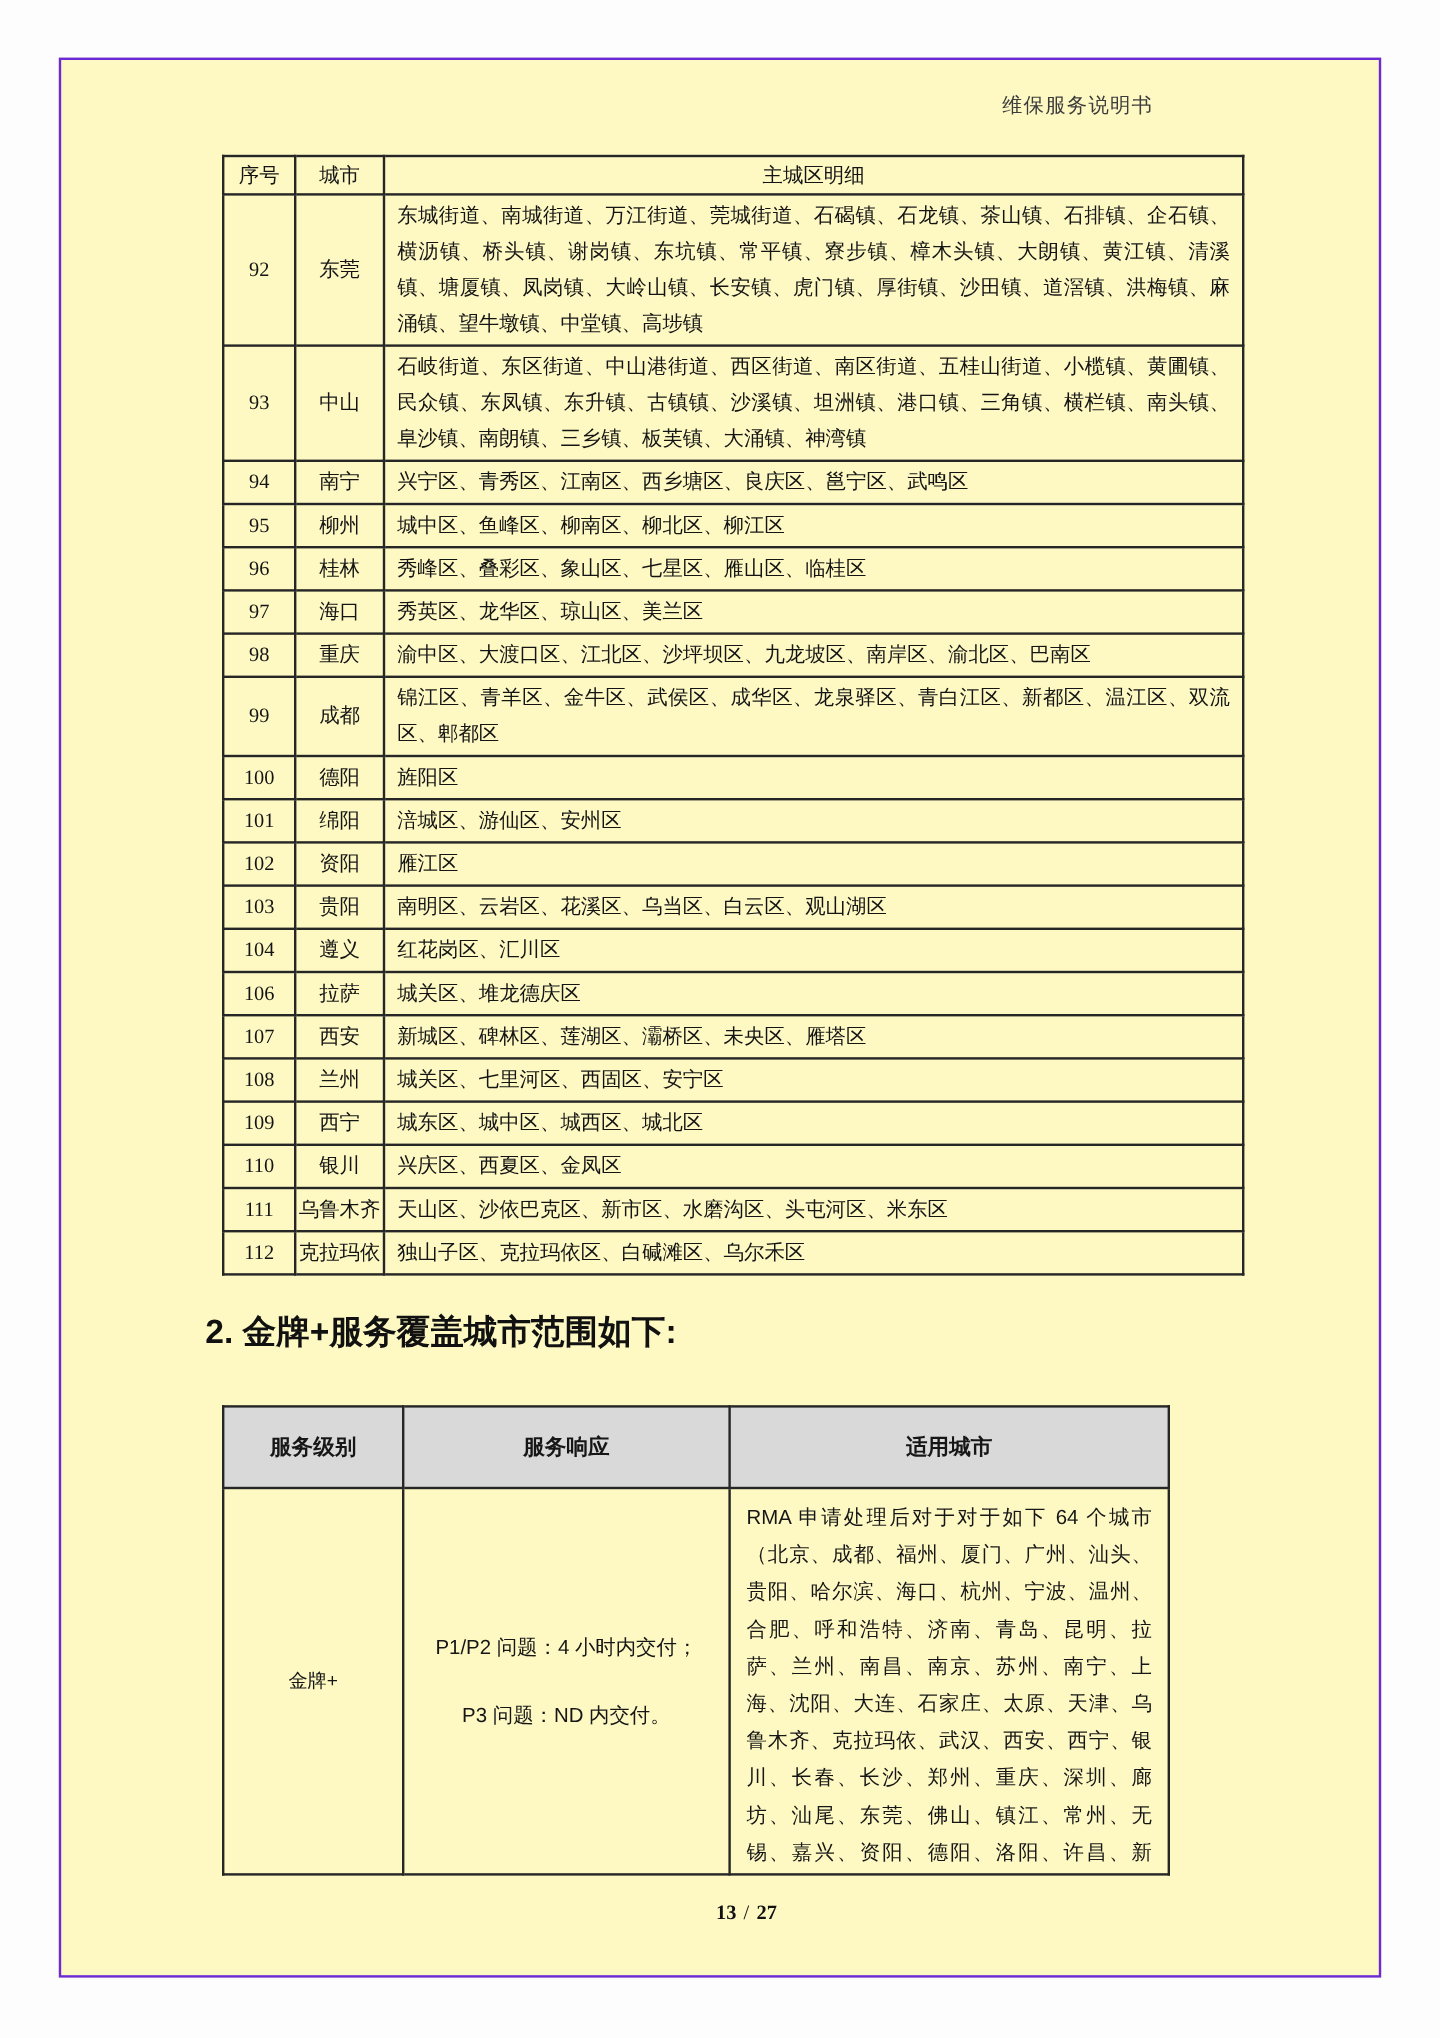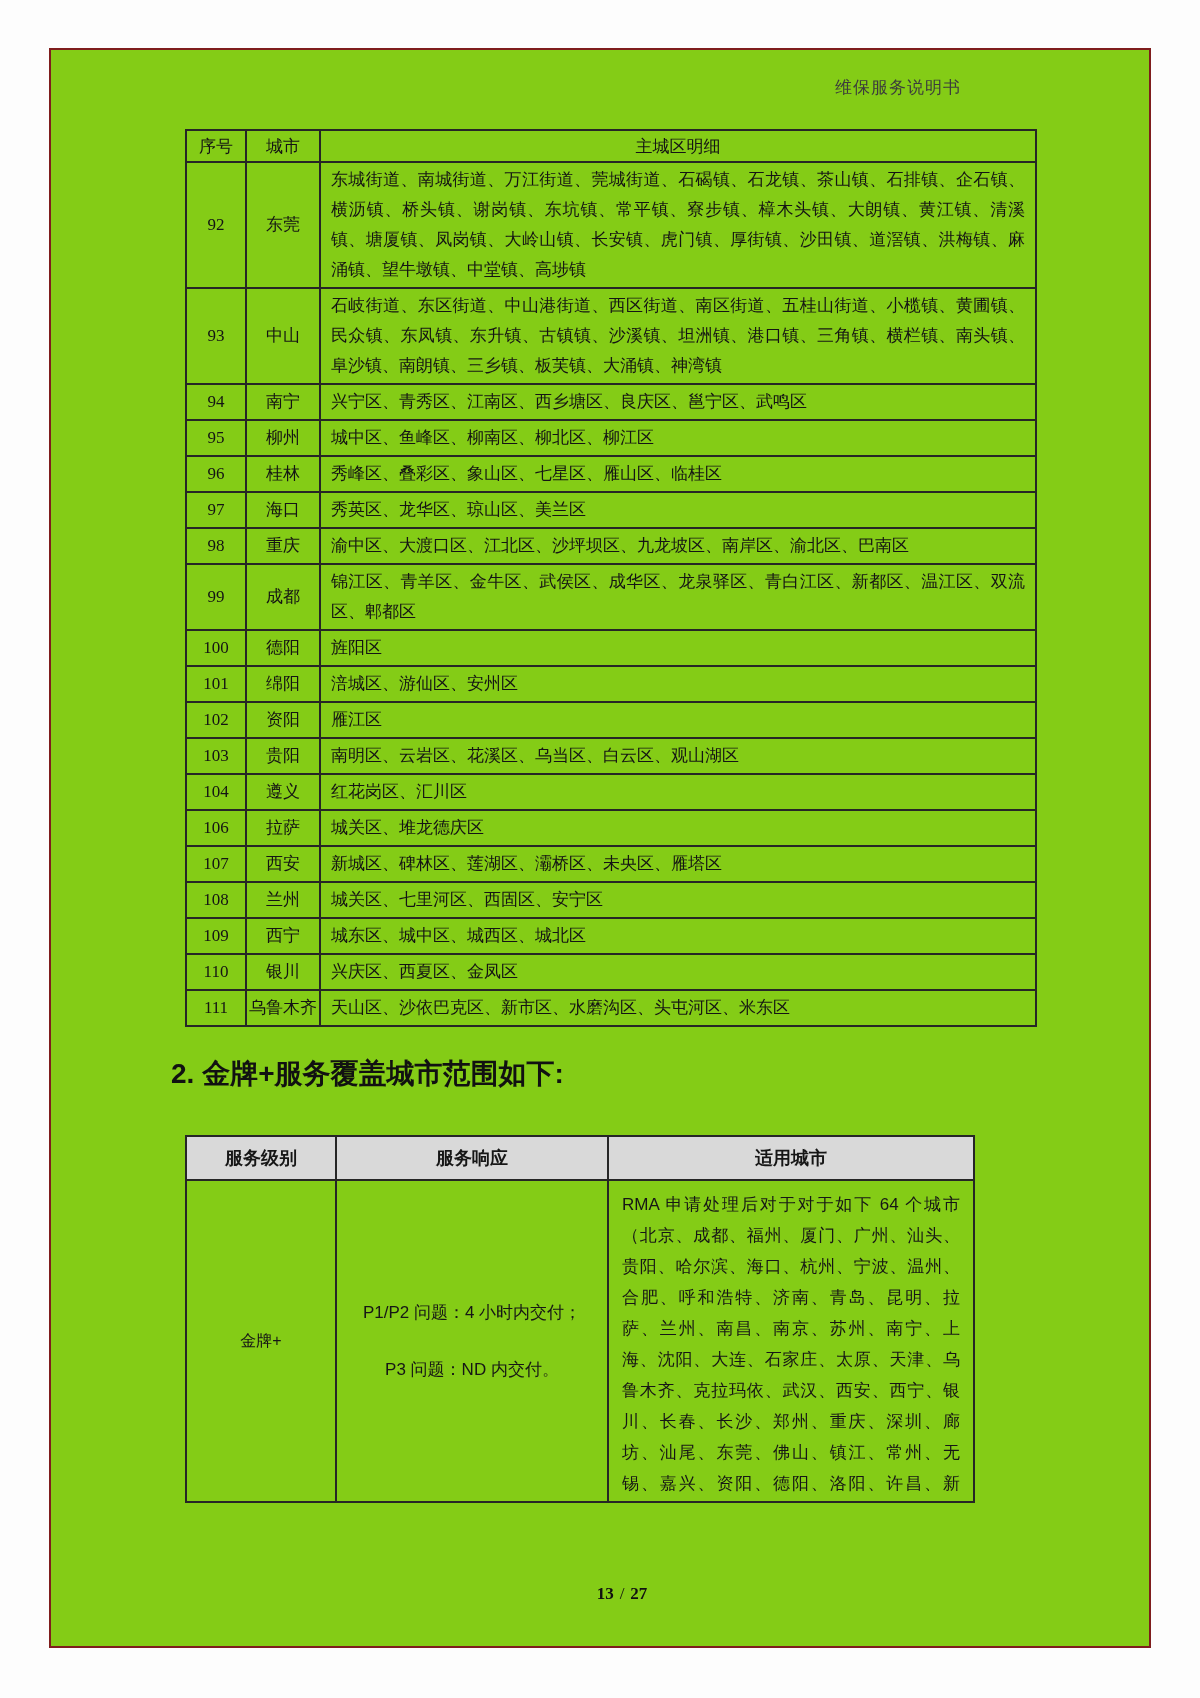--- a/index.html
+++ b/index.html
@@ -6,22 +6,22 @@
   body {
     width:1200px; height:1698px;
     background:#fdfdfd;
     font-family:"Liberation Sans", sans-serif;
     color:#1a1a1a;
     position:relative;
   }
   .page {
     position:absolute; left:49px; top:48px;
     width:1098px; height:1596px;
-    border:2px solid #7f1d1d;
-    background:#84cc16;
+    border:2px solid #6d28d9;
+    background:#fef9c3;
     overflow:hidden;
   }
   .content { margin-left:134px; width:790px; }
 
   .doc-header {
     padding-top:26px; padding-right:14px;
     text-align:right;
     font-family:"Liberation Serif", serif;
     font-size:17px; color:#3c3c3c;
     letter-spacing:1px;
@@ -73,21 +73,21 @@
     font-size:17px;
     color:#161616;
   }
   .service-table th, .service-table td { border:2px solid #262626; }
   .service-table th {
     background:#d9d9d9;
     font-weight:bold;
     font-size:18px;
     height:42px;
     text-align:center;
-    padding:0;
+    padding:12px;
   }
   .service-table td.cell-level {
     text-align:center;
     vertical-align:middle;
     font-size:16px;
   }
   .service-table td.cell-response {
     text-align:center;
     vertical-align:middle;
     line-height:27px;
@@ -228,20 +228,25 @@
           <tr>
             <td class="cell-no">110</td>
             <td class="cell-city">银川</td>
             <td class="cell-districts">兴庆区、西夏区、金凤区</td>
           </tr>
           <tr>
             <td class="cell-no">111</td>
             <td class="cell-city">乌鲁木齐</td>
             <td class="cell-districts">天山区、沙依巴克区、新市区、水磨沟区、头屯河区、米东区</td>
           </tr>
+          <tr>
+            <td class="cell-no">112</td>
+            <td class="cell-city">克拉玛依</td>
+            <td class="cell-districts">独山子区、克拉玛依区、白碱滩区、乌尔禾区</td>
+          </tr>
         </tbody>
     </table>
 
     <div class="section-heading">2. 金牌+服务覆盖城市范围如下:</div>
 
     <table class="service-table">
       <colgroup>
         <col style="width:150px">
           <col style="width:272px">
           <col>

